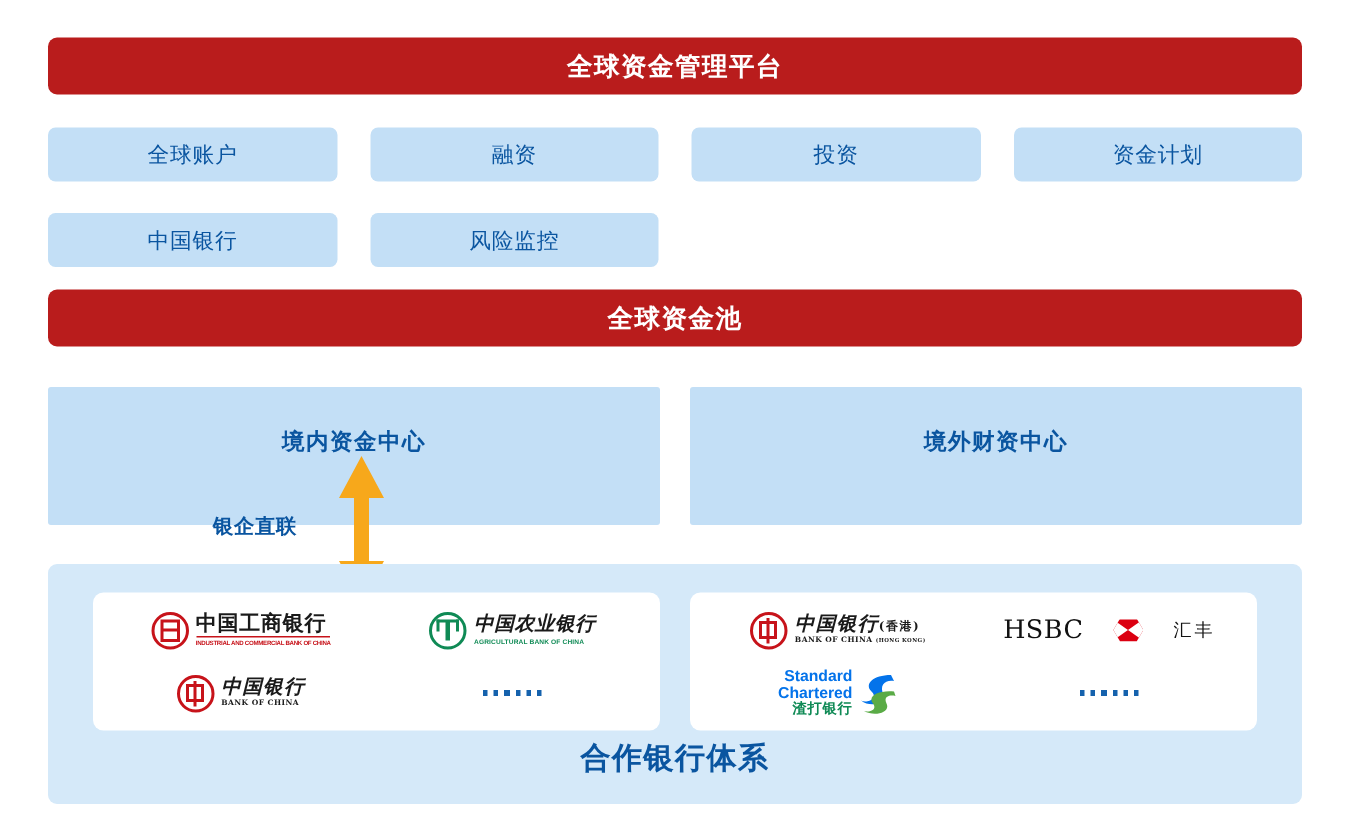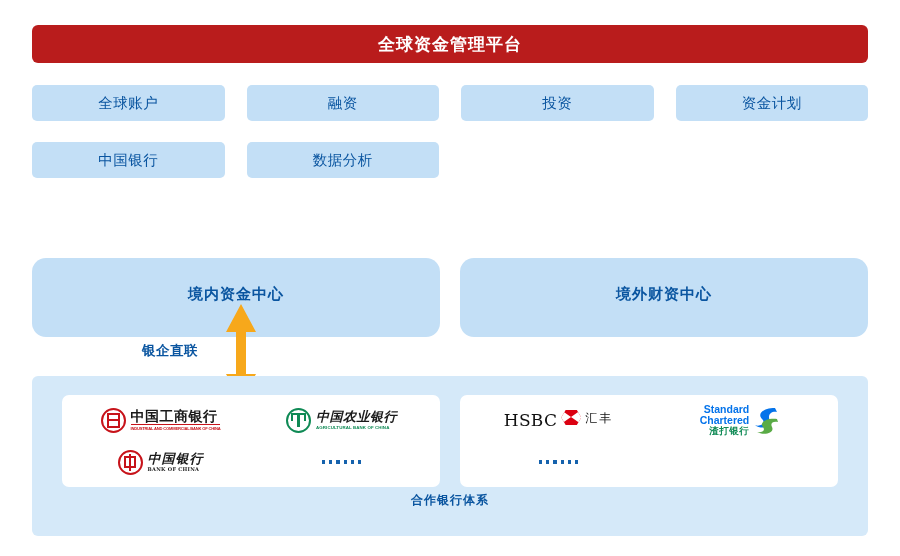--- a/index.html
+++ b/index.html
@@ -29,21 +29,21 @@
     background:#c3dff6;border-radius:5px;
     color:#0a55a0;font-size:14.5px;
     display:flex;align-items:center;justify-content:center;
     letter-spacing:.5px;cursor:pointer;
   }
 
   
   .centers{position:absolute;left:32px;top:258px;width:836px;height:72px;
            display:flex;justify-content:space-between;}
   .center-box{
-    width:408px;height:79px;background:#c3dff6;border-radius:14px;
+    width:408px;height:92px;background:#c3dff6;border-radius:2px;
     display:flex;align-items:flex-start;justify-content:center;
     padding-top:27px;box-sizing:border-box;
     color:#0a55a0;font-size:15px;font-weight:bold;letter-spacing:1px;
   }
 
   
   .connectors{position:absolute;left:32px;top:330px;width:836px;height:46px;text-align:right;}
   .conn{position:absolute;top:0;width:408px;height:46px;}
   .conn.left{left:0;}
   .conn.right{left:428px;}
@@ -62,21 +62,21 @@
   }
   .bank-cards{position:absolute;left:30px;top:19px;width:776px;height:92px;
               display:flex;justify-content:space-between;}
   .bank-card{
     width:378px;height:92px;background:#ffffff;border-radius:7px;
     display:grid;grid-template-columns:1fr 1fr;grid-template-rows:1fr 1fr;
     align-items:center;justify-items:center;box-sizing:border-box;padding:4px 8px;
   }
   .bank-band-label{
     position:absolute;left:0;top:116px;width:836px;text-align:center;
-    color:#0a55a0;font-size:12px;font-weight:bold;letter-spacing:1px;
+    color:#0a55a0;font-size:20px;font-weight:bold;letter-spacing:1px;
   }
 
   
   .logo{display:flex;align-items:center;gap:5px;}
   .logo-txt{display:flex;flex-direction:column;line-height:1;}
   .cn{font-family:"DejaVu Serif","Liberation Serif",serif;font-weight:bold;color:#1a1a1a;}
   .en{font-family:"Liberation Sans",sans-serif;font-weight:bold;letter-spacing:-.2px;}
 
   
   .icbc .cn{font-size:14px;letter-spacing:.5px;border-bottom:1.6px solid #c7131a;padding-bottom:1px;}
@@ -99,21 +99,21 @@
   .boc .cn{font-size:13px;letter-spacing:1px;font-style:italic;}
   .boc .en{font-size:5px;color:#1a1a1a;margin-top:2px;
            font-family:"DejaVu Serif","Liberation Serif",serif;letter-spacing:.3px;}
   .boc .suffix{font-size:8px;font-style:normal;}
   .mark-boc{position:relative;width:21px;height:21px;border:2.6px solid #c7131a;border-radius:50%;
             display:flex;align-items:center;justify-content:center;}
   .mark-boc::before{content:"";position:absolute;width:8px;height:8px;border:2.2px solid #c7131a;}
   .mark-boc::after{content:"";position:absolute;width:2.2px;height:17px;background:#c7131a;}
 
   
-  .hsbc{display:flex;align-items:flex-start;gap:4px;}
+  .hsbc{display:flex;align-items:center;gap:20px;}
   .hsbc .word{font-family:"DejaVu Serif","Liberation Serif",serif;font-size:17px;color:#111;letter-spacing:.3px;}
   .hsbc .cnword{font-family:"DejaVu Serif","Liberation Serif",serif;font-size:12px;color:#111;letter-spacing:2px;}
   .hex{position:relative;width:20px;height:15px;background:#db0011;
        clip-path:polygon(0% 50%,22% 0%,78% 0%,100% 50%,78% 100%,22% 100%);}
   .hex::before{content:"";position:absolute;left:0;top:0;width:0;height:0;
        border-top:7.5px solid transparent;border-bottom:7.5px solid transparent;border-left:10px solid #fff;}
   .hex::after{content:"";position:absolute;right:0;top:0;width:0;height:0;
        border-top:7.5px solid transparent;border-bottom:7.5px solid transparent;border-right:10px solid #fff;}
 
   
@@ -134,23 +134,26 @@
   <div class="banner" id="platform-banner">
     <span>全球资金管理平台</span>
   </div>
 
   <div class="modules">
     <div class="module">全球账户</div>
     <div class="module">融资</div>
     <div class="module">投资</div>
     <div class="module">资金计划</div>
     <div class="module">中国银行</div>
-    <div class="module">数据分析</div>
-  </div>
-
+    <div class="module">风险监控</div>
+  </div>
+
+  <div class="banner" id="pool-banner">
+    <span>全球资金池</span>
+  </div>
 
   <div class="centers">
     <div class="center-box">
       <span>境内资金中心</span>
     </div>
     <div class="center-box">
       <span>境外财资中心</span>
     </div>
   </div>
 
@@ -195,20 +198,27 @@
           <i></i>
             <i></i>
             <i></i>
             <i></i>
             <i></i>
             <i></i>
         </div>
       </div>
 
       <div class="bank-card">
+        <div class="logo boc">
+          <span class="mark-boc"></span>
+          <span class="logo-txt">
+            <span class="cn"><span>中国银行</span><span class="suffix">(香港)</span></span>
+            <span class="en"><span>BANK OF CHINA</span> <span style="font-size:3.6px">(HONG KONG)</span></span>
+          </span>
+        </div>
 
         <div class="hsbc">
           <span class="word">HSBC</span>
           <span class="hex"></span>
           <span class="cnword">汇丰</span>
         </div>
 
         <div class="sc">
           <span class="sc-txt">
             <span class="l1">Standard</span>

